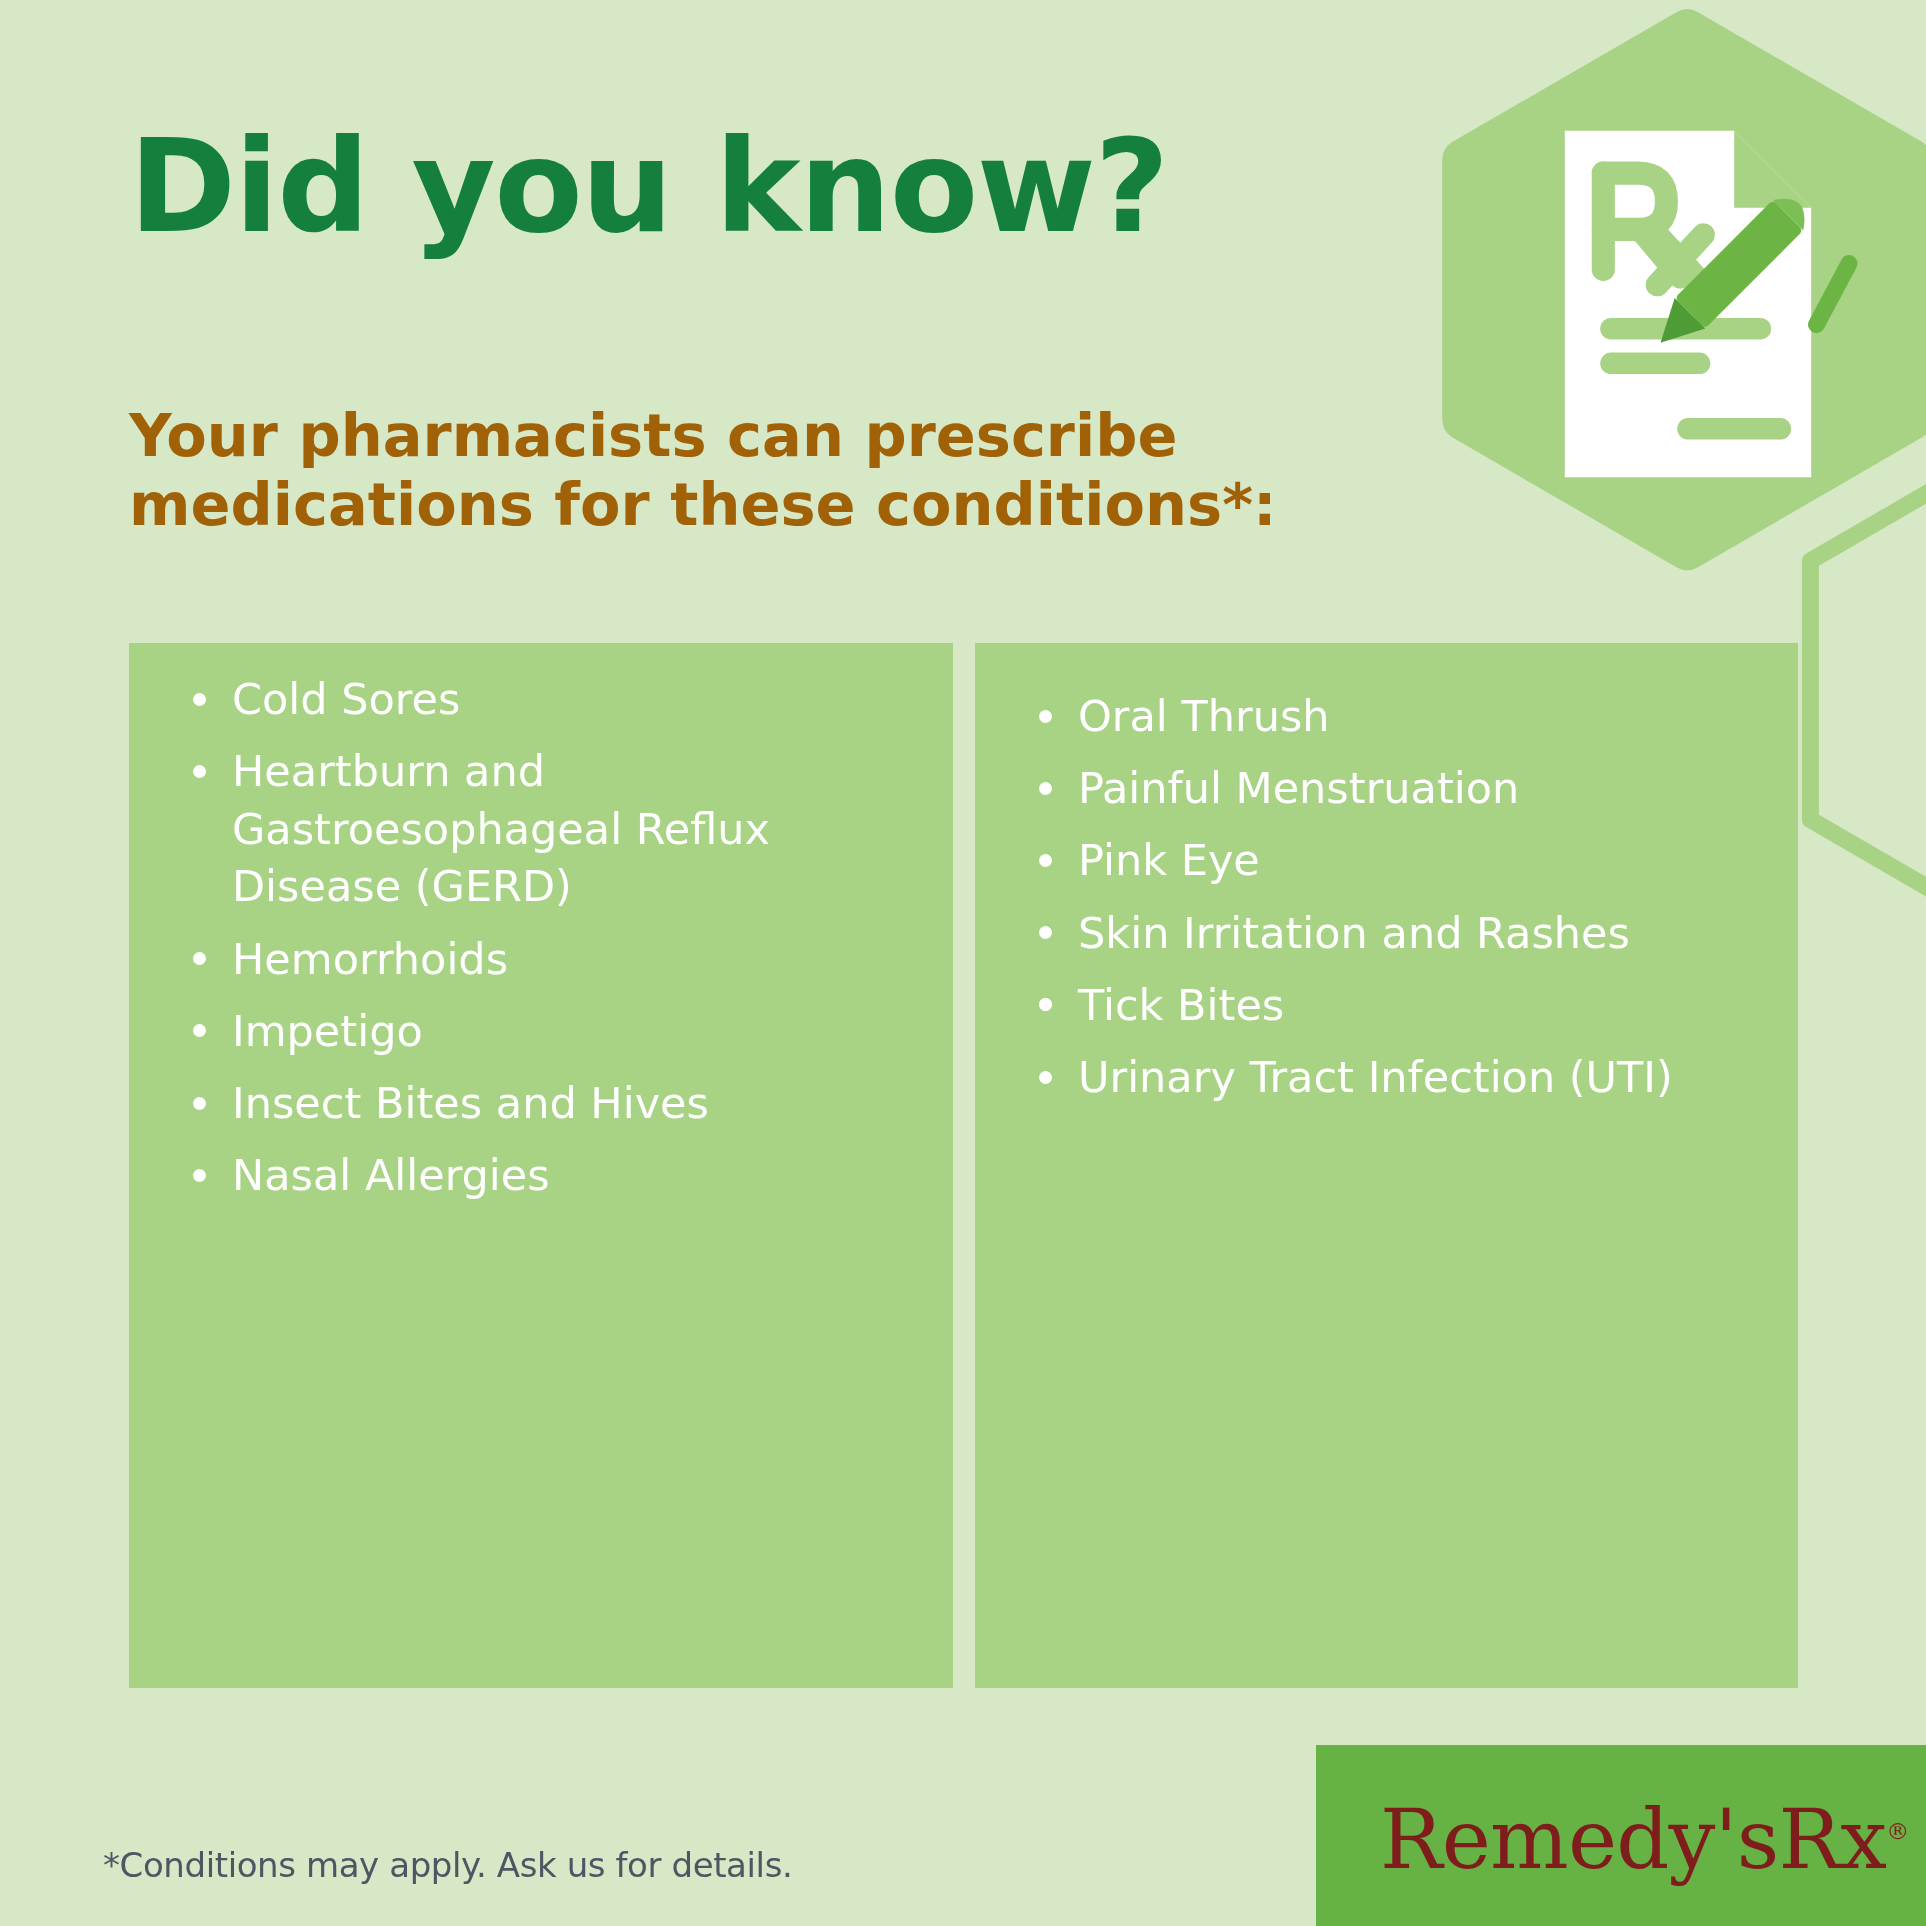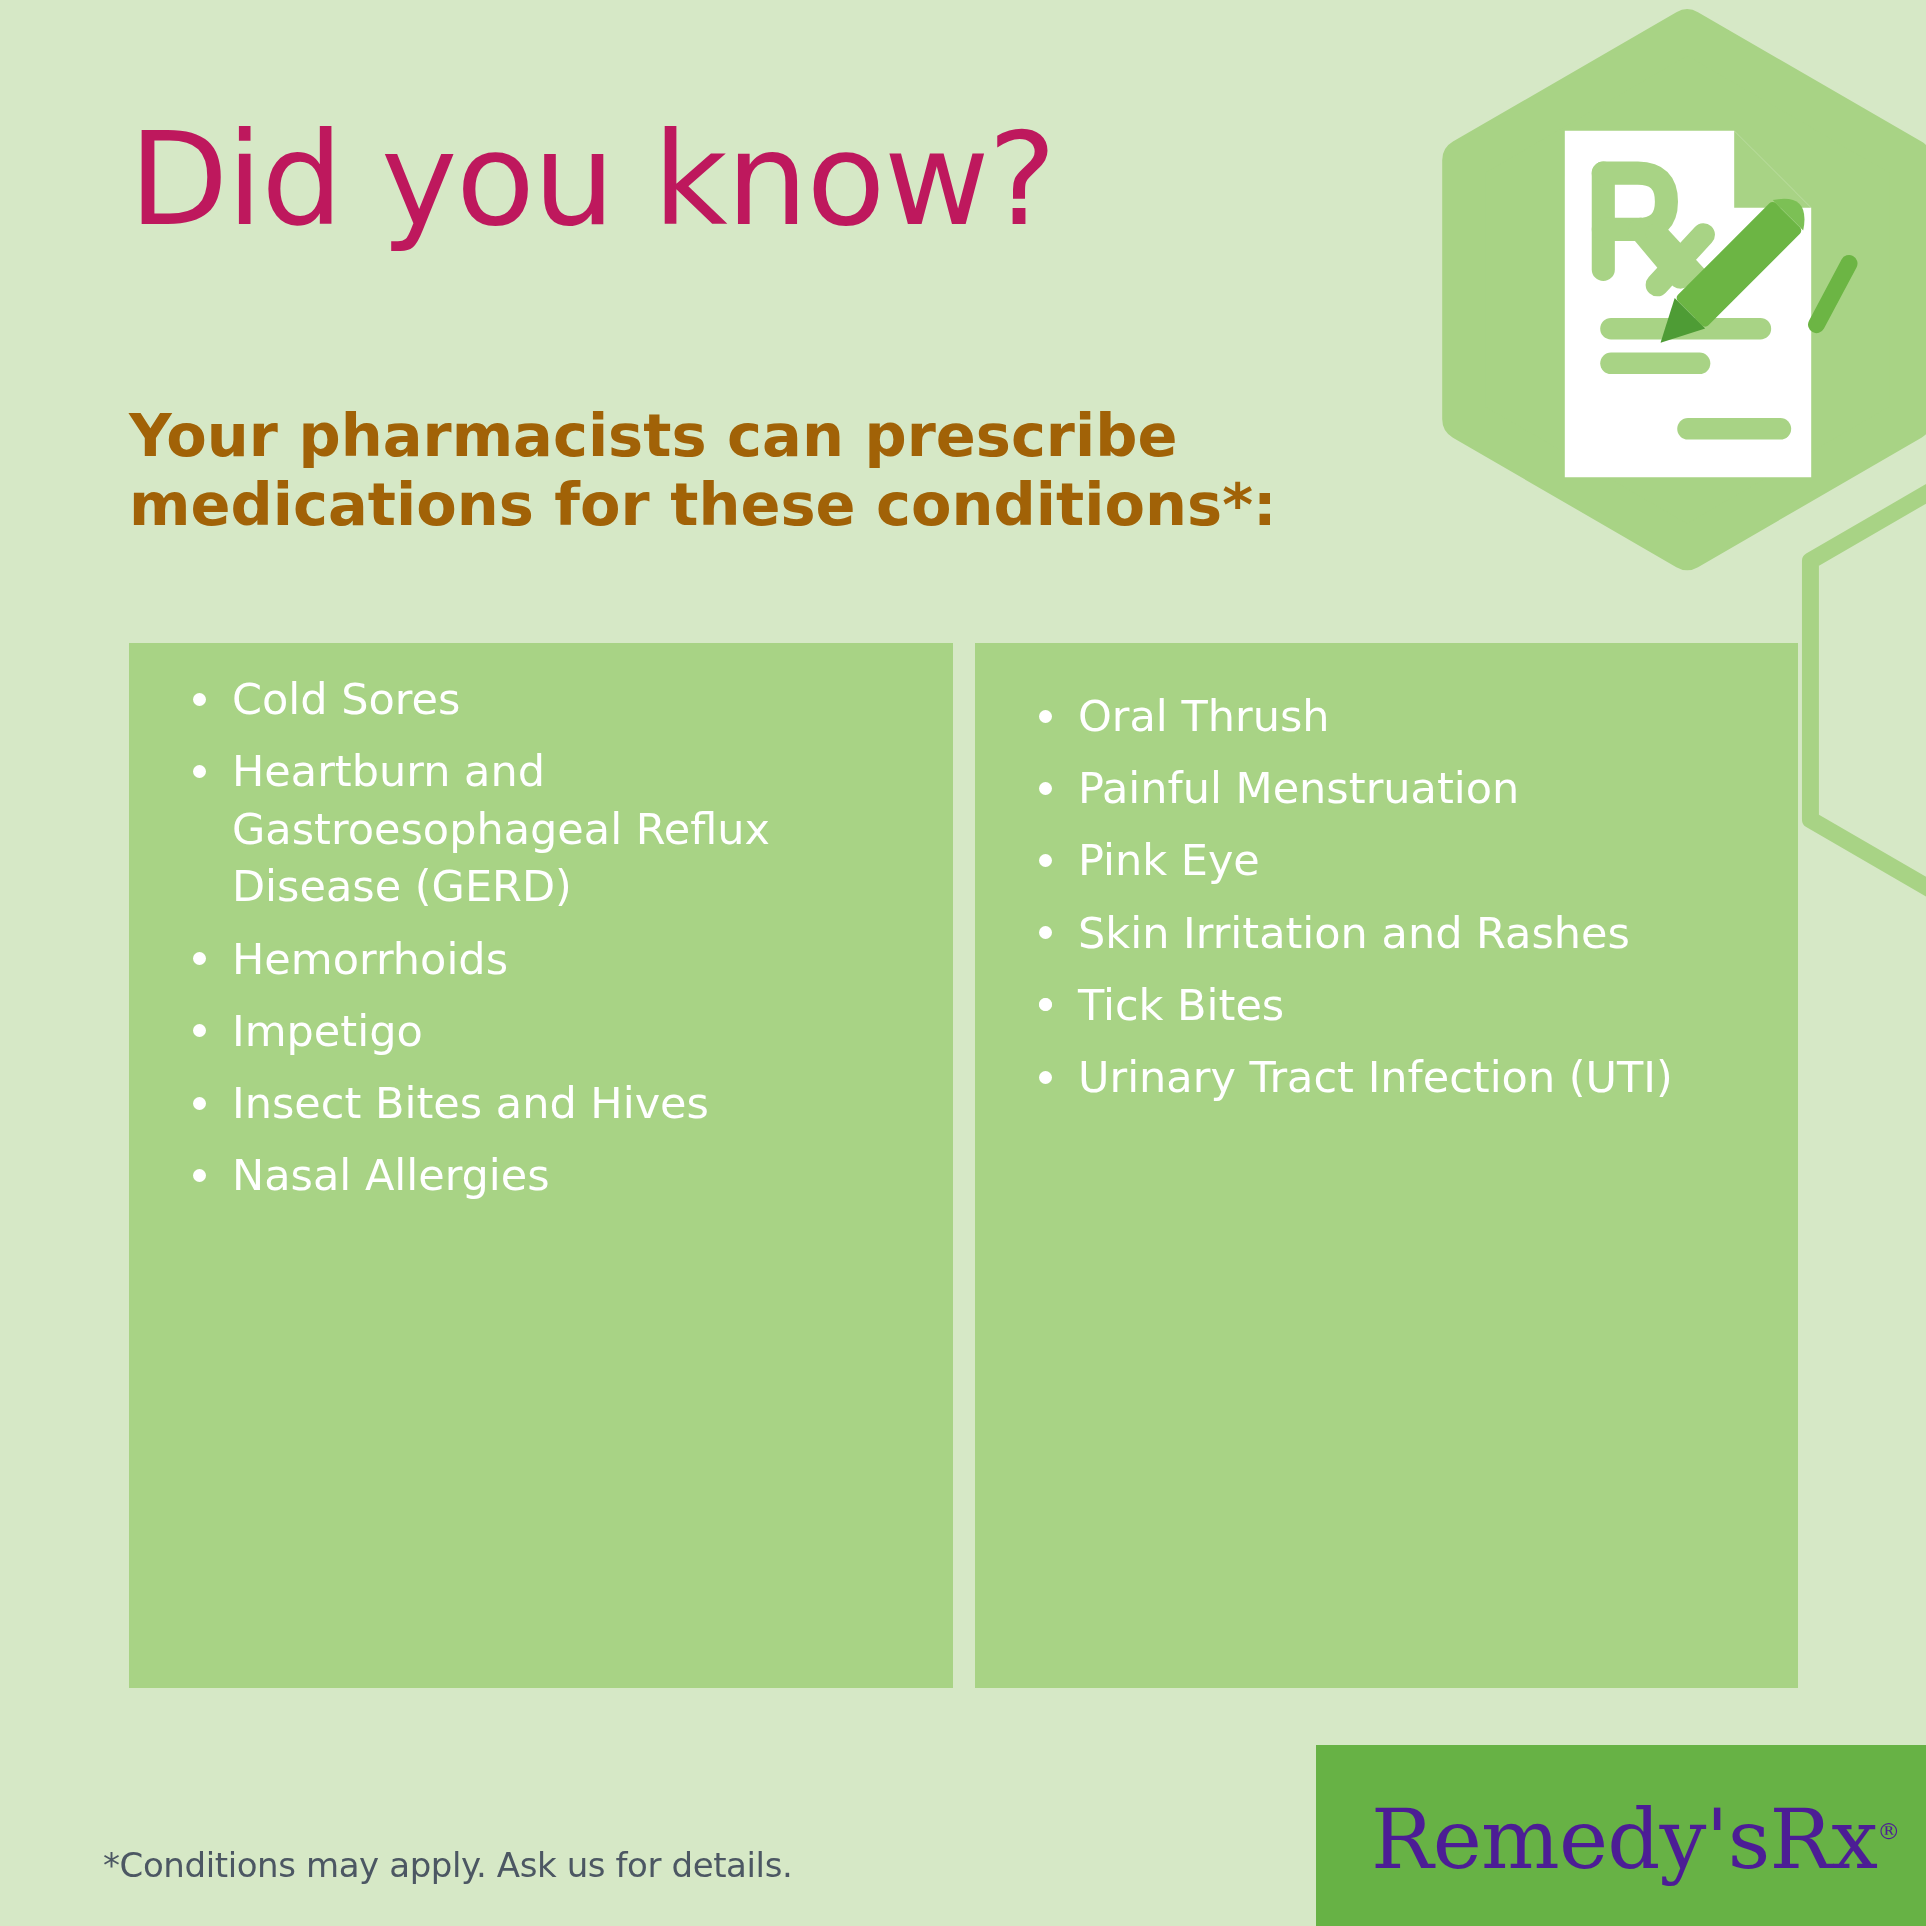--- a/index.html
+++ b/index.html
@@ -19,24 +19,24 @@
 
   
   .hex-layer { position:absolute; inset:0; pointer-events:none; }
 
   
   .rx-icon { position:absolute; left:1449px; top:23px; width:478px; height:616px; }
 
   
   .title {
     position:absolute;
-    left:129px; top:115px;
+    left:129px; top:122px;
     font-size:129px;
-    font-weight:normal;
-    color:#be185d;
+    font-weight:bold;
+    color:#15803d;
     letter-spacing:-1.5px;
     line-height:1.0;
     white-space:nowrap;
   }
   .subtitle {
     position:absolute;
     left:129px; top:401px;
     font-size:59px;
     font-weight:bold;
     color:#a16207;
@@ -87,24 +87,24 @@
 
   
   .logo-block {
     position:absolute;
     left:1316px; top:1745px;
     width:610px; height:182px;
     background:#67b245;
   }
   .logo-wordmark {
     position:absolute;
-    left:55px; top:46px;
+    left:64px; top:46px;
     font-family:"DejaVu Serif", serif;
     font-size:83px;
-    color:#4c1d95;
+    color:#7f1d1d;
     letter-spacing:-0.8px;
     white-space:nowrap;
     text-align:right;
   }
   .logo-reg {
     font-size:23px;
     vertical-align:super;
     letter-spacing:0;
   }
 </style>

